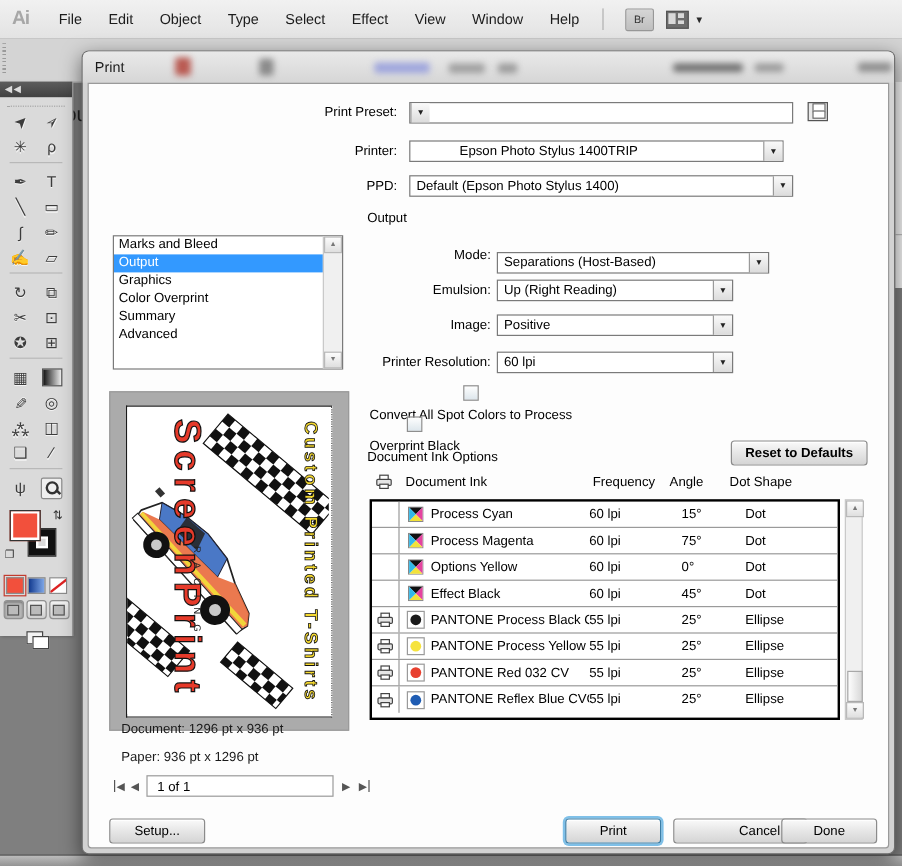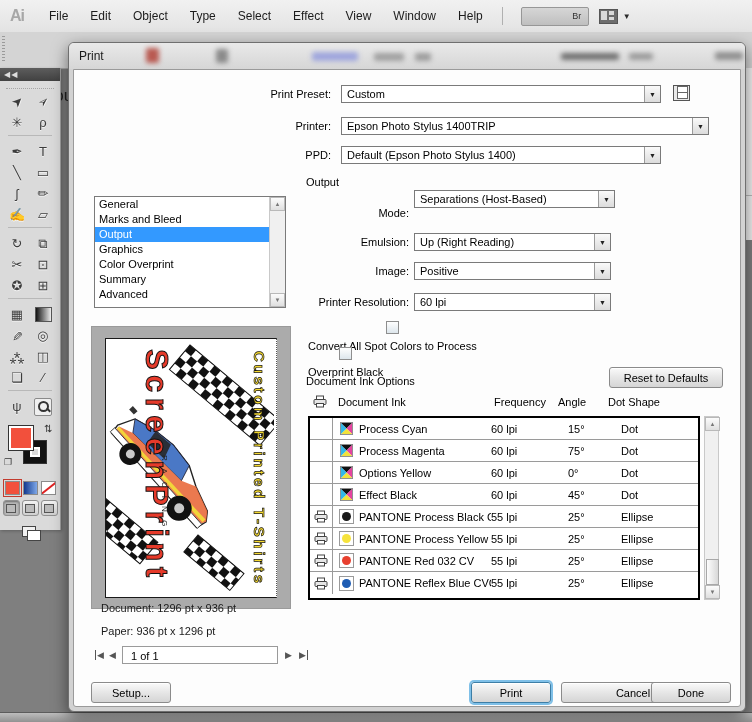--- a/index.html
+++ b/index.html
@@ -6,21 +6,21 @@
   .app{position:relative;width:752px;height:722px;overflow:hidden;background:#7f7f7f;
        font-family:"Liberation Sans",sans-serif;-webkit-font-smoothing:antialiased;}
   
   .menubar{position:absolute;left:0;top:0;width:752px;height:32px;
            background:linear-gradient(#f1f1f1,#e3e3e3);border-bottom:1px solid #bdbdbd;
            display:flex;align-items:center;}
   .ai-logo{font-weight:bold;font-size:16px;color:#a7a7a7;margin:0 14px 0 10px;letter-spacing:-1px;}
   .menu-item{font-size:12px;color:#1c1c1c;padding:6px 11px;cursor:default;}
   .menu-sep{width:1px;height:18px;background:#b0b0b0;margin:0 8px;}
   .br-btn{width:22px;height:17px;background:linear-gradient(#d6d6d6,#bfbfbf);border:1px solid #979797;
-          border-radius:2px;font-size:9px;color:#333;display:flex;align-items:center;justify-content:center;margin:0 10px;padding-left:44px;}
+          border-radius:2px;font-size:9px;color:#333;display:flex;align-items:center;justify-content:center;margin:0 10px;}
   .ws-icon{width:17px;height:13px;background:#6d6d6d;border:1px solid #555;position:relative;margin-right:5px;}
   .ws-icon i{position:absolute;background:#d9d9d9;}
   .ws-a{left:1px;top:1px;width:6px;height:9px;}
   .ws-b{left:9px;top:1px;width:5px;height:4px;}
   .ws-c{left:9px;top:7px;width:5px;height:3px;}
   .ws-caret{font-size:8px;color:#2a2a2a;}
   
   .ctrlbar{position:absolute;left:0;top:32px;width:752px;height:36px;background:#d4d4d4;border-bottom:1px solid #a9a9a9;}
   .ctrl-label{position:absolute;left:9px;top:12px;font-size:17px;color:#1e1e1e;margin-top:42px;}
   .drag-dots{position:absolute;left:2px;top:4px;width:3px;height:26px;
@@ -310,60 +310,58 @@
       <i class="blur-blob" style="left:346px;top:10px;width:16px;height:8px;background:#9c9c9c;"></i>
       <i class="blur-blob" style="left:492px;top:10px;width:58px;height:7px;background:#6f6f6f;"></i>
       <i class="blur-blob" style="left:560px;top:10px;width:24px;height:7px;background:#9a9a9a;"></i>
       <i class="blur-blob" style="left:646px;top:9px;width:28px;height:8px;background:#8f8f8f;"></i>
     </div>
 
     <div class="dlg-body">
 
       <span class="lbl" style="left:97px;top:18px;width:160px;">Print Preset:</span>
       <div class="combo" style="left:267px;top:15px;width:320px;">
-        <span class="txt">Custom</span>
         <span class="arr">▼</span>
       </div>
       <span class="save-ic" style="left:599px;top:15px;">
           <i></i>
           <u></u>
         </span>
 
       <span class="lbl" style="left:97px;top:50px;width:160px;">Printer:</span>
-      <div class="combo" style="left:267px;top:47px;width:368px;">
+      <div class="combo" style="left:267px;top:47px;width:312px;padding-left:36px;">
         <span class="txt">Epson Photo Stylus 1400TRIP</span>
         <span class="arr">▼</span>
       </div>
 
       <span class="lbl" style="left:97px;top:79px;width:160px;">PPD:</span>
       <div class="combo" style="left:267px;top:76px;width:320px;">
         <span class="txt">Default (Epson Photo Stylus 1400)</span>
         <span class="arr">▼</span>
       </div>
 
       <span class="sec-lbl" style="left:232px;top:106px;">Output</span>
 
       <div class="listbox">
         <div id="options-list">
-            <div class="opt">General</div>
             <div class="opt">Marks and Bleed</div>
             <div class="opt sel">Output</div>
             <div class="opt">Graphics</div>
             <div class="opt">Color Overprint</div>
             <div class="opt">Summary</div>
             <div class="opt">Advanced</div>
           </div>
         <div class="lb-scroll">
           <span class="sb-arr" style="top:0;">▲</span>
           <span class="sb-arr" style="bottom:0;">▼</span>
         </div>
       </div>
 
       <span class="lbl" style="left:150px;top:137px;width:185px;">Mode:</span>
-      <div class="combo" style="left:340px;top:120px;width:201px;">
+      <div class="combo" style="left:340px;top:140px;width:227px;">
         <span class="txt">Separations (Host-Based)</span>
         <span class="arr">▼</span>
       </div>
       <span class="lbl" style="left:150px;top:166px;width:185px;">Emulsion:</span>
       <div class="combo" style="left:340px;top:163px;width:197px;">
         <span class="txt">Up (Right Reading)</span>
         <span class="arr">▼</span>
       </div>
       <span class="lbl" style="left:150px;top:195px;width:185px;">Image:</span>
       <div class="combo" style="left:340px;top:192px;width:197px;">
@@ -379,21 +377,21 @@
       <div class="cbrow" style="left:234px;top:251px;">
         <span class="cb"></span>
         <span>Convert All Spot Colors to Process</span>
       </div>
       <div class="cbrow" style="left:234px;top:277px;">
         <span class="cb"></span>
         <span>Overprint Black</span>
       </div>
 
       <span class="sec-lbl" style="left:232px;top:305px;">Document Ink Options</span>
-      <div class="btn" style="left:535px;top:297px;width:112px;">Reset to Defaults</div>
+      <div class="btn" style="left:535px;top:297px;width:112px;font-weight:bold;">Reset to Defaults</div>
 
       <div class="ink-head">
         <span style="left:5px;top:3px;" id="hdr-printer-icon"><svg width="14" height="13" viewBox="0 0 14 13">
               <rect x="1" y="4.5" width="12" height="5" rx="1" fill="#e6e6e6" stroke="#444"></rect>
               <rect x="3.5" y="1" width="7" height="3.5" fill="#fff" stroke="#444"></rect>
               <rect x="3.5" y="8.5" width="7" height="3.5" fill="#fff" stroke="#444"></rect>
             </svg></span>
         <span style="left:30px;">Document Ink</span>
         <span style="left:186px;">Frequency</span>
         <span style="left:250px;">Angle</span>

